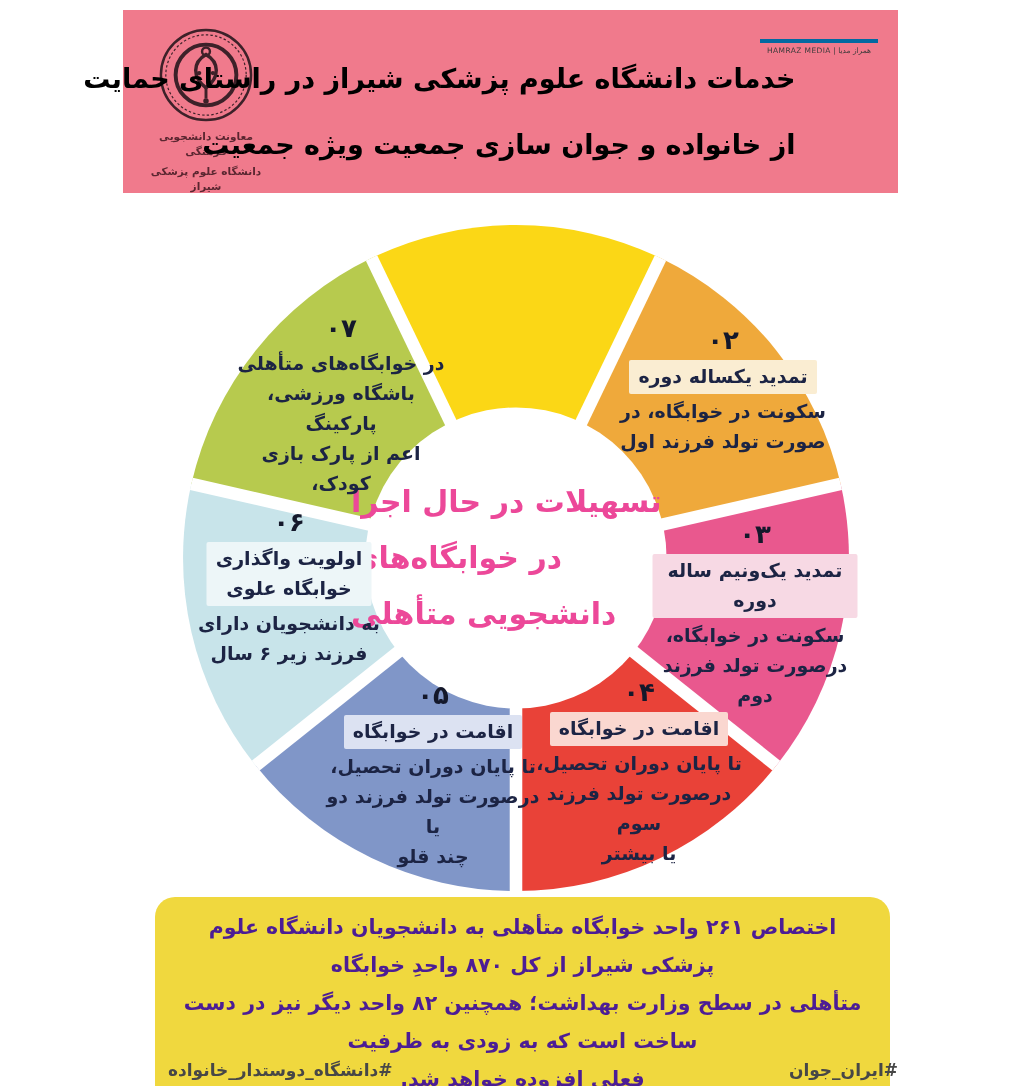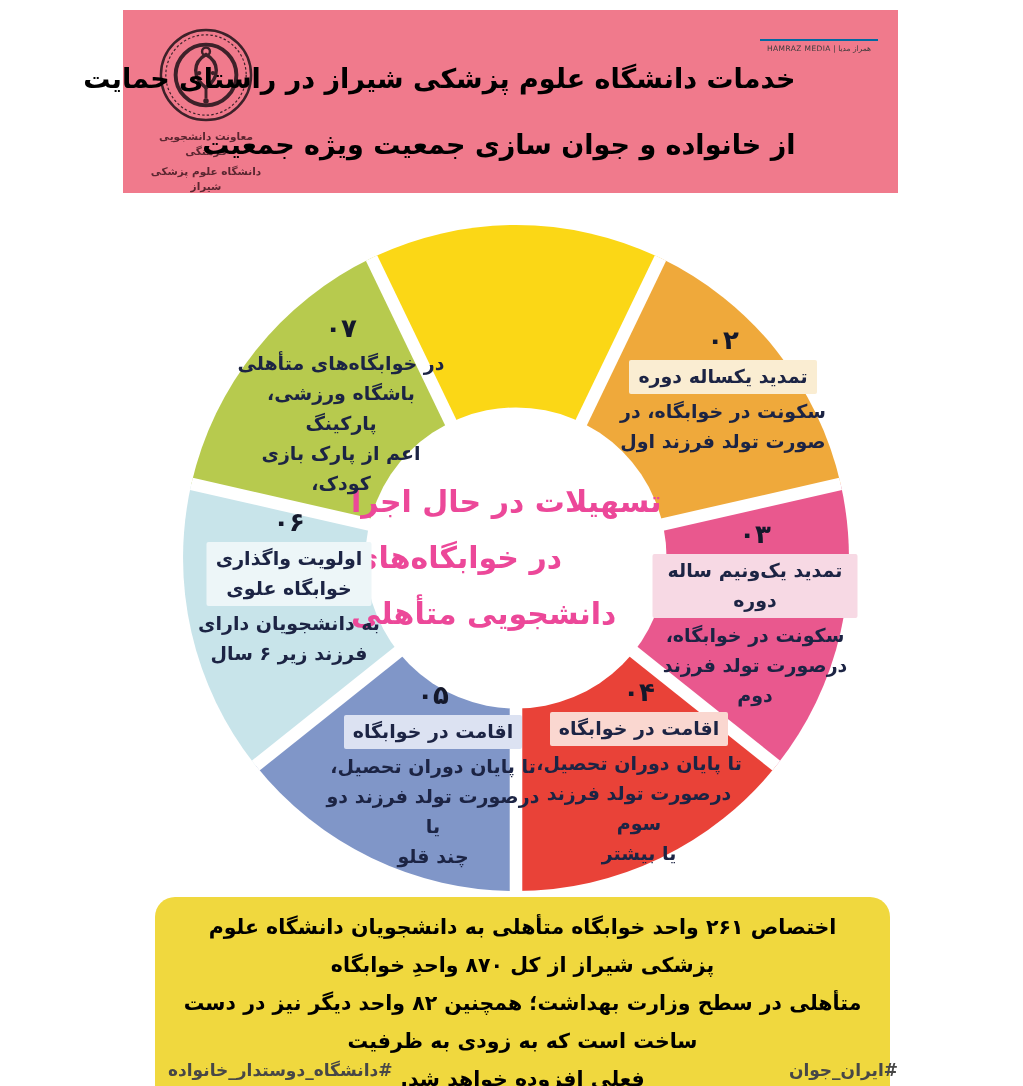--- a/index.html
+++ b/index.html
@@ -17,21 +17,21 @@
   .uni-logo{position:absolute;left:16px;top:16px;width:134px;text-align:center;}
   .uni-logo svg{display:block;margin:0 auto;}
   .uni-cap{font-size:10.5px;line-height:15px;color:#5a2630;font-weight:bold;margin-top:5px;direction:rtl;}
   .header-title{
     position:absolute;left:50%;top:36px;transform:translateX(-50%);
     width:570px;text-align:center;direction:rtl;
     font-size:27px;font-weight:bold;color:#000000;line-height:66px;white-space:nowrap;
   }
   .hamraz{position:absolute;right:20px;top:26px;width:118px;text-align:center;color:#211e1f;}
   .hamraz .mark{font-size:44px;font-weight:bold;line-height:48px;direction:rtl;}
-  .hamraz .cap{font-size:7.5px;color:#3c3a3a;border-top:2px solid #0369a1;margin-top:3px;padding-top:3px;letter-spacing:.4px;direction:rtl;white-space:nowrap;}
+  .hamraz .cap{font-size:7.5px;color:#3c3a3a;border-top:4px solid #0369a1;margin-top:3px;padding-top:3px;letter-spacing:.4px;direction:rtl;white-space:nowrap;}
 
   
   .wheel{position:absolute;left:183px;top:225px;width:666px;height:666px;}
   .wheel svg.pie{position:absolute;left:0;top:0;width:666px;height:666px;}
   .center-title{
     position:absolute;left:333px;top:333px;transform:translate(-50%,-50%);
     width:330px;text-align:left;direction:rtl;
     font-size:30px;line-height:56px;font-weight:bold;color:#ec4899;
   }
   .seg{
@@ -47,21 +47,21 @@
   .s4{left:456px;top:452px;width:220px;}
   .s5{left:250px;top:455px;width:230px;}
   .s6{left:106px;top:282px;width:195px;}
   .s7{left:158px;top:88px;width:220px;}
 
   
   .note{
     position:absolute;left:155px;top:897px;width:735px;box-sizing:border-box;
     border-radius:20px;padding:11px 26px 13px;text-align:center;direction:rtl;
   }
-  .note .nline{font-size:20.5px;line-height:38px;font-weight:bold;color:#000000;}
+  .note .nline{font-size:20.5px;line-height:38px;font-weight:bold;color:#4c1d95;}
 
   
   .footer{
     position:absolute;left:123px;top:1036px;width:775px;
     display:flex;justify-content:space-between;align-items:center;
     padding-left:45px;box-sizing:border-box;
   }
   .hashtag{font-size:17px;font-weight:600;color:#474747;direction:rtl;margin-top:24px;}
 </style>
 </head>

